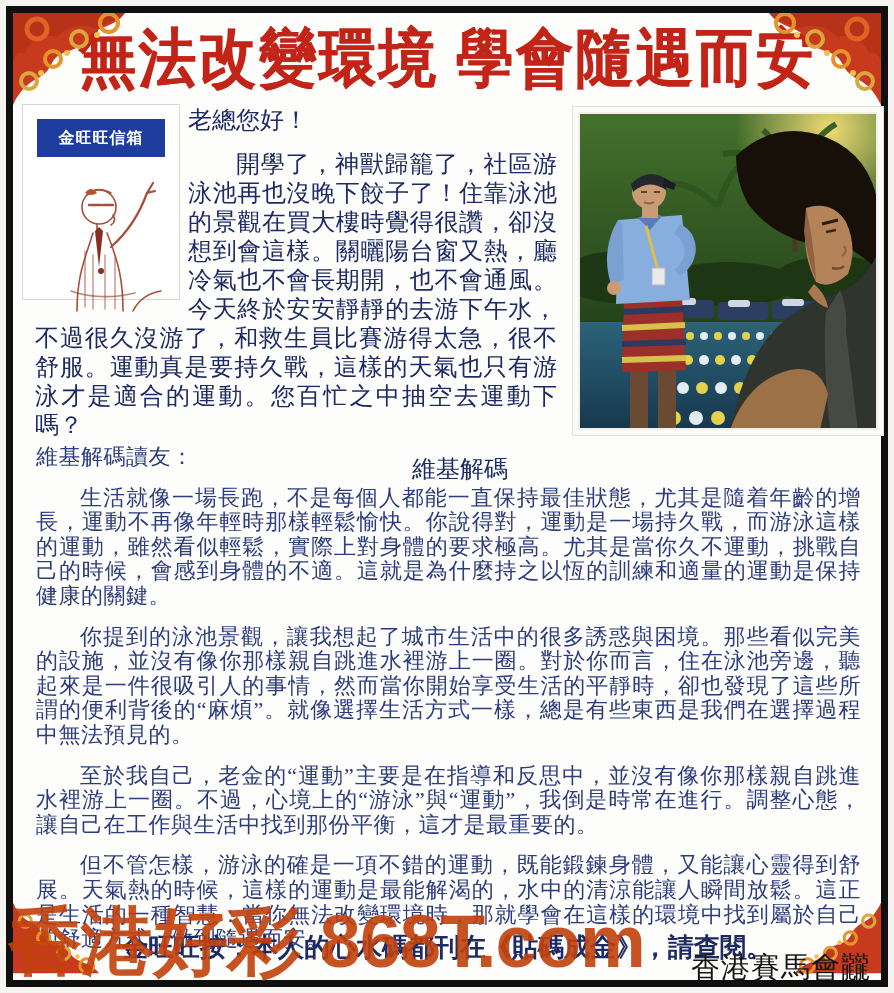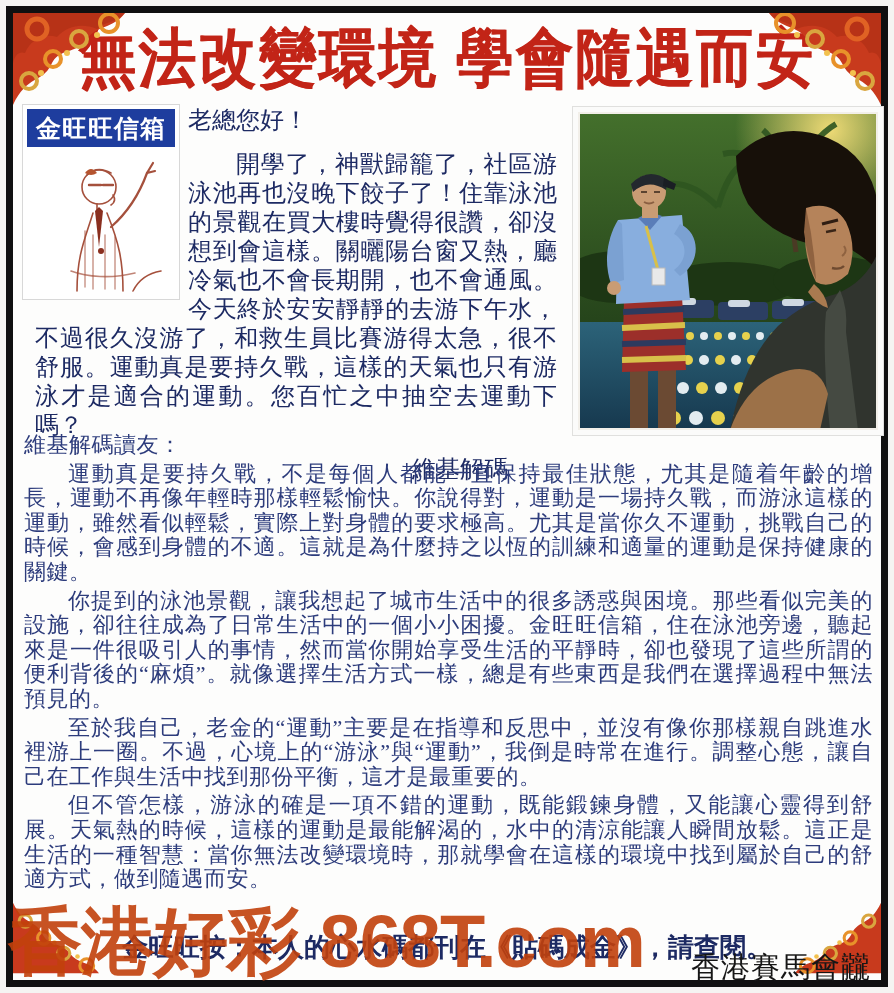--- a/index.html
+++ b/index.html
@@ -27,23 +27,23 @@
   .orn.tl{left:13px;top:13px;width:112px;height:92px;}
   .orn.tr{right:13px;top:13px;width:112px;height:92px;transform:scaleX(-1);}
   .orn.bl{left:13px;bottom:12px;width:86px;height:86px;transform:scaleY(-1);}
   .orn.br{right:13px;bottom:12px;width:86px;height:86px;transform:scale(-1,-1);}
   
   .mailbox{
     position:absolute;left:22px;top:104px;width:158px;height:196px;
     background:#ffffff;border:1px solid #d8d8d8;box-sizing:border-box;z-index:2;
   }
   .mailbox-head{
-    margin:4px;height:38px;background:#1e3d9e;color:#ffffff;
+    margin:14px;height:38px;background:#1e3d9e;color:#ffffff;
     display:flex;align-items:center;justify-content:center;
-    font-size:25px;font-weight:900;letter-spacing:1px;
+    font-size:16px;font-weight:900;letter-spacing:1px;
     font-family:"Liberation Sans","DejaVu Sans",sans-serif;
   }
   .mailbox-sketch{width:150px;height:146px;margin:0 4px;}
   
   .letter{
     position:absolute;left:20px;top:102px;width:552px;z-index:1;
     font-size:24px;line-height:29px;color:#1d2a63;text-align:justify;
   }
   .letter .img-spacer{float:left;width:168px;height:196px;}
   .letter .greet{margin:4px;}
@@ -55,21 +55,21 @@
     background:#fbfbfa;border:1px solid #e0e0de;box-sizing:border-box;
     padding:5px;z-index:1;
   }
   .photo svg{display:block;width:300px;height:318px;}
   
   .reply{
     position:absolute;left:20px;top:429px;width:857px;z-index:1;
     font-size:22px;line-height:24.6px;color:#2d3c7c;text-align:justify;
     letter-spacing:0.5px;
   }
-  .reply p{margin:4px;}
+  .reply p{margin:16px;}
   .reply .para{text-indent:2em;}
   .reply .sign{text-align:right;padding-right:78px;line-height:30px;}
   
   .foot-note{
     position:absolute;left:0;top:930px;width:894px;text-align:center;
     font-size:26px;font-weight:bold;color:#1d2a63;z-index:2;white-space:nowrap;
   }
   .watermark{
     position:absolute;left:8px;top:899px;z-index:6;
     font-family:"Liberation Sans","DejaVu Sans",sans-serif;
@@ -304,22 +304,22 @@
       <path d="M262,178 Q270,196 268,220 L280,318 L252,318 Q244,240 248,200 Z" fill="#454a42"></path>
       <path d="M236,172 Q248,182 250,196 Q238,192 230,180 Z" fill="#a97a50"></path>
       <path d="M152,318 Q170,268 212,258 Q242,252 250,282 L242,318 Z" fill="#9c7148"></path>
     </g>
     <rect x="0" y="0" width="300" height="318" fill="none" stroke="#f2efe9" stroke-width="4"></rect>
   </svg>
 </div>
 
 <div class="reply">
   <p>維基解碼讀友：</p>
-  <p class="para">運動真是要持久戰，不是每個人都能一直保持最佳狀態，尤其是隨着年齡的增長，運動不再像年輕時那樣輕鬆愉快。你說得對，運動是一場持久戰，而游泳這樣的運動，雖然看似輕鬆，實際上對身體的要求極高。尤其是當你久不運動，挑戰自己的時候，會感到身體的不適。這就是為什麼持之以恆的訓練和適量的運動是保持健康的關鍵。</p>
-  <p class="para">你提到的泳池景觀，讓我想起了城市生活中的很多誘惑與困境。那些看似完美的設施，卻往往成為了日常生活中的一個小小困擾。金旺旺信箱，住在泳池旁邊，聽起來是一件很吸引人的事情，然而當你開始享受生活的平靜時，卻也發現了這些所謂的便利背後的“麻煩”。就像選擇生活方式一樣，總是有些東西是我們在選擇過程中無法預見的。</p>
+  <p class="para">生活就像一場長跑，不是每個人都能一直保持最佳狀態，尤其是隨着年齡的增長，運動不再像年輕時那樣輕鬆愉快。你說得對，運動是一場持久戰，而游泳這樣的運動，雖然看似輕鬆，實際上對身體的要求極高。尤其是當你久不運動，挑戰自己的時候，會感到身體的不適。這就是為什麼持之以恆的訓練和適量的運動是保持健康的關鍵。</p>
+  <p class="para">你提到的泳池景觀，讓我想起了城市生活中的很多誘惑與困境。那些看似完美的設施，並沒有像你那樣親自跳進水裡游上一圈。對於你而言，住在泳池旁邊，聽起來是一件很吸引人的事情，然而當你開始享受生活的平靜時，卻也發現了這些所謂的便利背後的“麻煩”。就像選擇生活方式一樣，總是有些東西是我們在選擇過程中無法預見的。</p>
   <p class="para">至於我自己，老金的“運動”主要是在指導和反思中，並沒有像你那樣親自跳進水裡游上一圈。不過，心境上的“游泳”與“運動”，我倒是時常在進行。調整心態，讓自己在工作與生活中找到那份平衡，這才是最重要的。</p>
   <p class="para">但不管怎樣，游泳的確是一項不錯的運動，既能鍛鍊身體，又能讓心靈得到舒展。天氣熱的時候，這樣的運動是最能解渴的，水中的清涼能讓人瞬間放鬆。這正是生活的一種智慧：當你無法改變環境時，那就學會在這樣的環境中找到屬於自己的舒適方式，做到隨遇而安。</p>
 </div>
 
 <div class="foot-note">金旺旺按：本人的心水碼都刊在《貼碼成金》，請查閱。</div>
 
 <div class="watermark">香港好彩 868T.com</div>
 
 <div class="foot-right">香港賽馬會龖</div>
 

